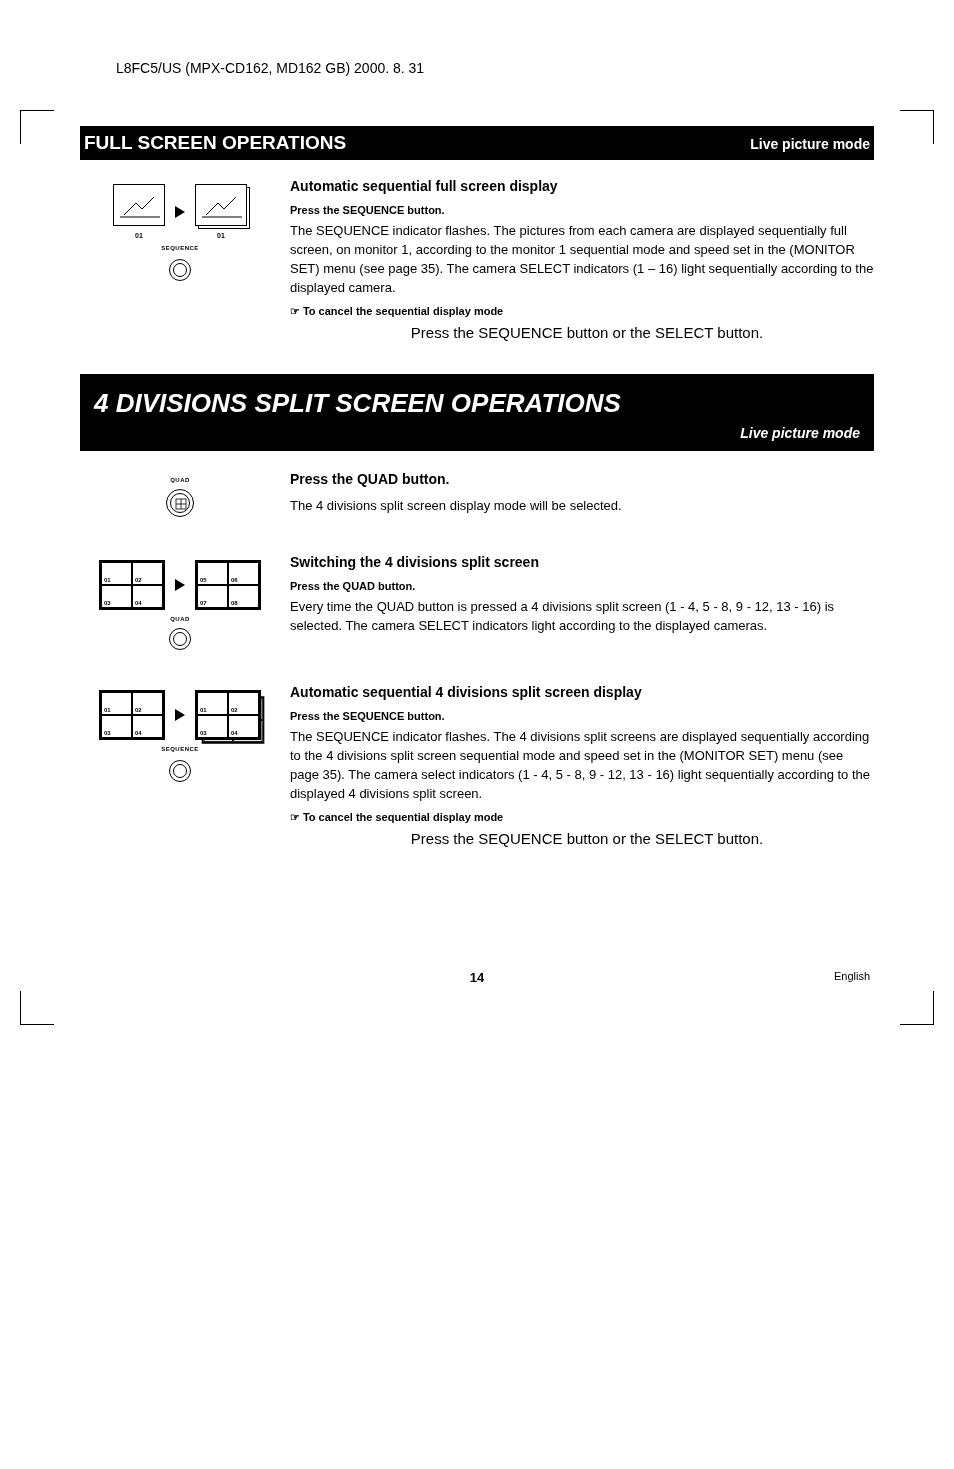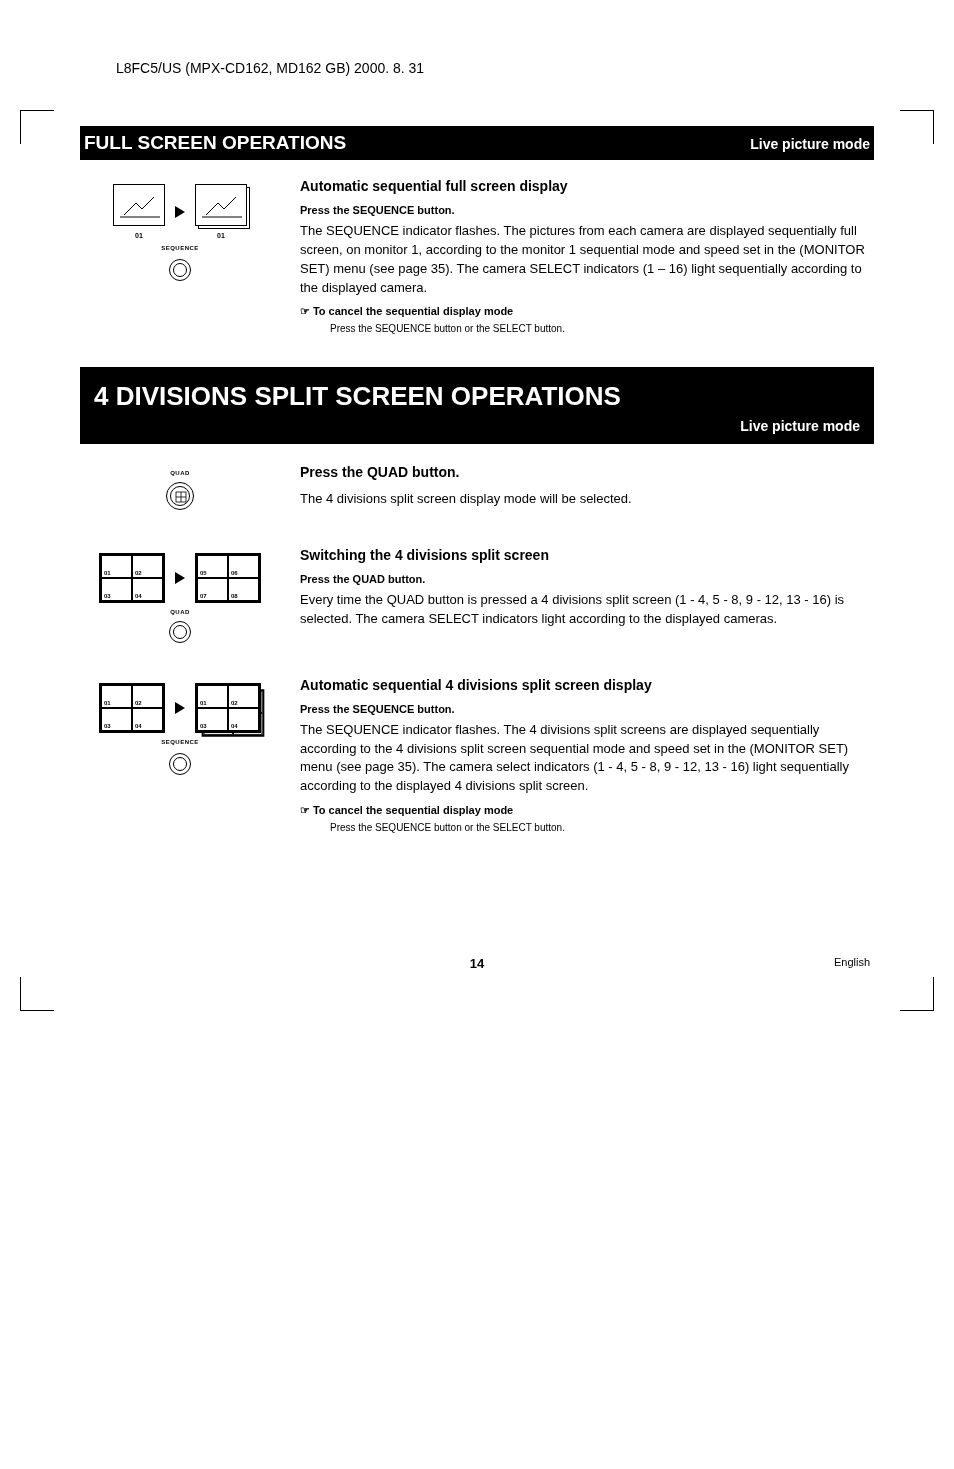--- a/index.html
+++ b/index.html
@@ -27,42 +27,43 @@
     background: #000; color: #fff;
     display: flex; justify-content: space-between; align-items: baseline;
     padding: 6px 4px;
   }
   .black-bar.bar1 { margin-bottom: 18px; }
   .bar-title { font-size: 19px; font-weight: bold; }
   .bar-sub { font-size: 14px; font-weight: bold; }
 
   .section-row {
     display: flex;
-    gap: 20px;
+    gap: 10px;
     margin-bottom: 30px;
   }
   .left-col {
     width: 200px;
     flex-shrink: 0;
     text-align: center;
     padding-top: 6px;
   }
   .right-col { flex: 1; }
 
   h2.sec-h { font-size: 14px; font-weight: bold; margin-bottom: 10px; }
   h3.sub-h { font-size: 11px; font-weight: bold; margin-bottom: 6px; }
   p.body { font-size: 13px; line-height: 1.45; margin-bottom: 8px; }
-  p.indent { font-size: 10px; line-height: 1.45; margin-left: 30px; }
+  p.indent { font-size: 15px; line-height: 1.45; margin-left: 10px; text-align: center; }
   .pointer { font-size: 11px; font-weight: bold; margin-bottom: 4px; }
   .pointer::before { content: "☞ "; }
 
   .big-black-block {
     background: #000; color: #fff;
     padding: 14px 14px 10px 14px;
     margin: 30px 0 20px 0;
+    font-style: italic;
   }
   .big-title { font-size: 26px; font-weight: bold; }
   .big-sub { font-size: 14px; font-weight: bold; text-align: right; margin-top: 6px; }
 
   
   .monitor-pair { display: inline-flex; align-items: center; gap: 8px; }
   .monitor {
     width: 52px; height: 42px; background: #fff;
     border: 1px solid #000;
     position: relative;

